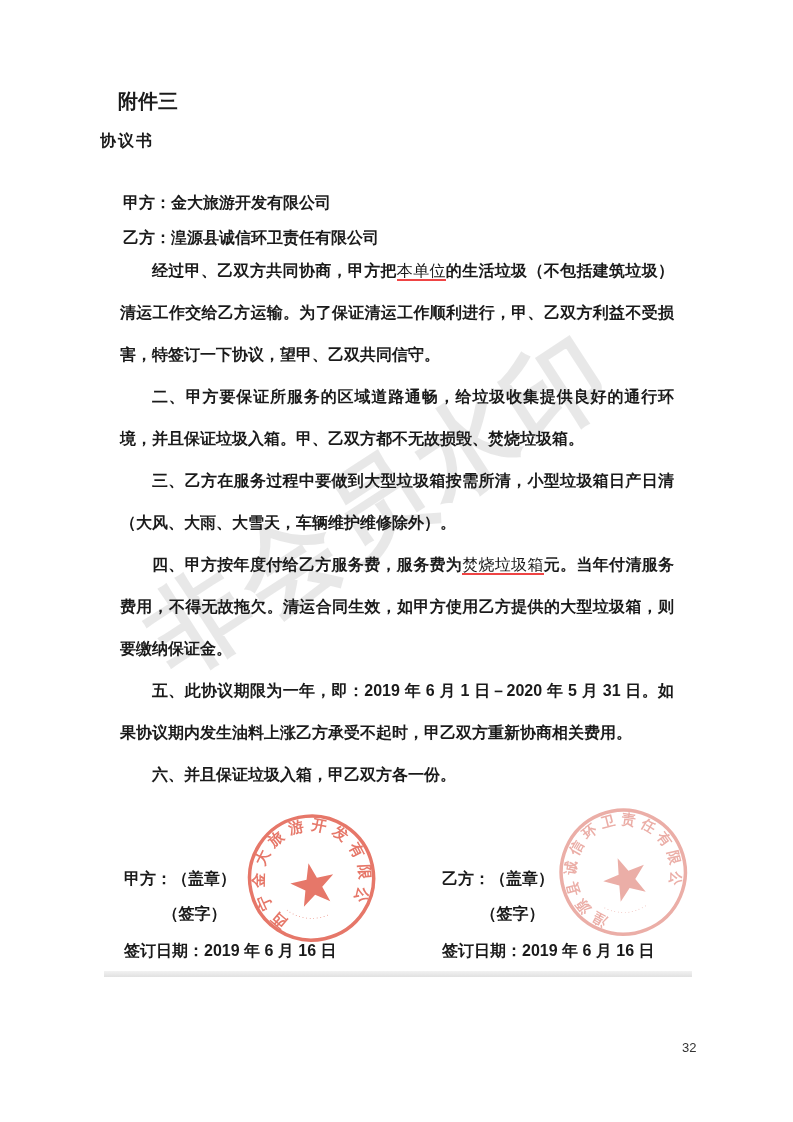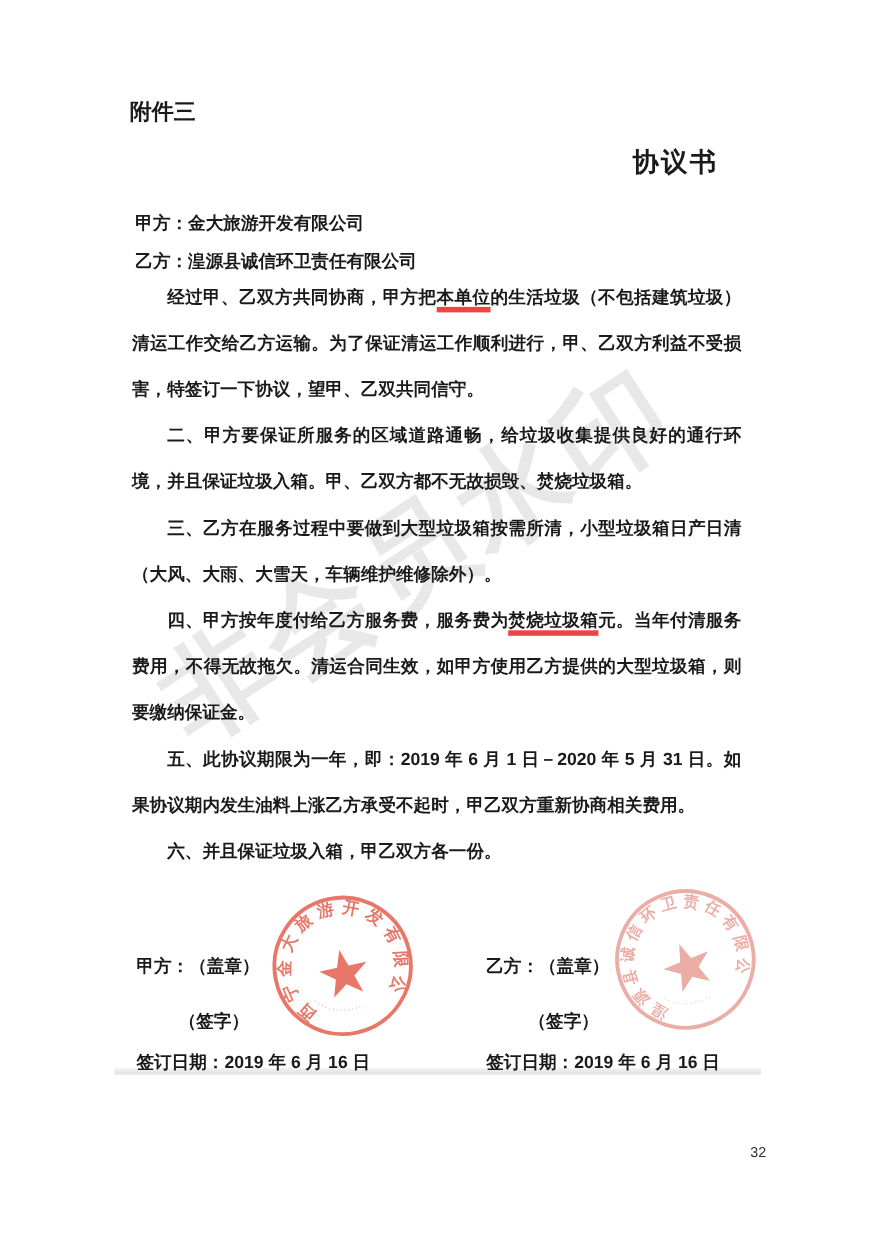--- a/index.html
+++ b/index.html
@@ -6,33 +6,33 @@
   .page{
     position:relative;width:793px;height:1122px;background:#ffffff;overflow:hidden;
     font-family:"Liberation Sans","DejaVu Sans",sans-serif;color:#1a1a1a;
   }
   .watermark{
     position:absolute;left:158px;top:582px;font-size:100px;font-weight:700;
     color:rgba(0,0,0,0.09);transform:rotate(-33deg);transform-origin:0 50%;
     white-space:nowrap;letter-spacing:6px;z-index:0;user-select:none;
   }
   .attachment{position:absolute;left:118px;top:88px;font-size:20px;font-weight:bold;z-index:1;}
-  .doc-title{position:absolute;left:100px;top:131px;width:553px;text-align:right;
-    font-size:24px;font-weight:bold;letter-spacing:2px;z-index:1;}
+  .doc-title{position:absolute;left:100px;top:131px;width:553px;text-align:left;
+    font-size:16px;font-weight:bold;letter-spacing:2px;z-index:1;}
   .party{position:absolute;left:123px;font-size:16px;font-weight:bold;z-index:1;margin-top:10px;}
   #party-a{top:183px;}
   #party-b{top:218px;}
   .body-text{position:absolute;left:120px;top:250px;width:554px;font-size:16px;
     line-height:42px;text-align:justify;font-weight:600;z-index:1;}
   .body-text p{margin:0;text-indent:2em;}
-  .em{font-weight:700;border-bottom:5px solid #ef4444;}
+  .em{font-weight:400;border-bottom:2px solid #ef4444;}
   .sig-col{position:absolute;width:300px;font-size:16px;font-weight:bold;z-index:3;}
   #sig-a{left:124px;top:869px;}
   #sig-b{left:442px;top:869px;}
-  .sig-line2{margin:29px 0 0 2.4em;}
+  .sig-line2{margin:14px 0 0 2.4em;}
   .sig-line3{margin:16px 0 12px 0;white-space:nowrap;}
   .stamp{position:absolute;z-index:2;}
   #stamp-a{left:246px;top:812px;transform:rotate(-12deg);opacity:0.85;}
   #stamp-b{left:558px;top:806px;transform:rotate(-22deg);opacity:0.62;}
   .stamp svg text{font-family:"Liberation Sans","DejaVu Sans",sans-serif;font-weight:bold;}
   .stamp-company{font-size:15px;letter-spacing:6px;}
   .stamp-company-b{font-size:14px;letter-spacing:5px;}
   .stamp-serial{font-size:5px;letter-spacing:2px;}
   .divider{position:absolute;left:104px;top:971px;width:588px;height:6px;
     background:linear-gradient(180deg,#f2f2f2,#e1e1e1);z-index:1;}

